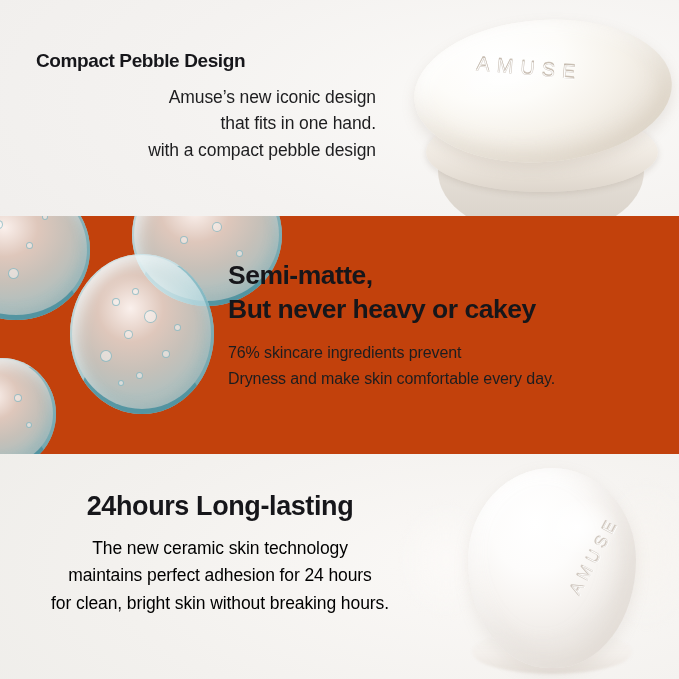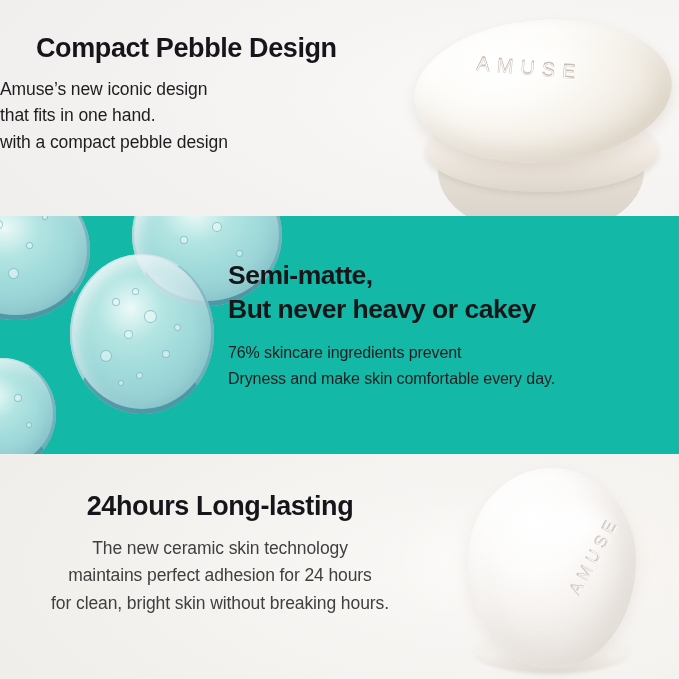--- a/index.html
+++ b/index.html
@@ -16,26 +16,26 @@
 
   
   #panel1{top:0;height:216px;background:#efeeed;}
   #panel1 .bg-wash{
     position:absolute;inset:0;
     background:
       radial-gradient(120% 150% at 78% 45%, #fbfaf8 0%, #f4f2f0 45%, #eeecea 100%);
   }
   .p1-text{position:absolute;left:0;top:34px;width:384px;}
   .p1-head{
-    font-size:27px;font-weight:700;color:#16161a;
+    font-size:19px;font-weight:700;color:#16161a;
     letter-spacing:-0.4px;line-height:1.1;
-    text-align:left;padding-left:36px;
+    text-align:left;padding-left:36px;margin-top:17px;
   }
   .p1-body{
-    margin-top:12px;padding-right:8px;
+    margin-top:12px;text-align:right;padding-right:8px;
     font-size:17.5px;color:#1d1d1f;line-height:1.52;letter-spacing:-0.1px;
   }
 
   
   .compact1{
     position:absolute;left:404px;top:8px;width:276px;height:215px;
   }
   .compact1 .base{
     position:absolute;left:34px;top:118px;width:206px;height:108px;
     border-radius:50% 50% 46% 46%/42% 42% 58% 58%;
@@ -70,21 +70,21 @@
     font-size:20px;letter-spacing:7px;font-weight:400;
     color:rgba(168,154,138,.0);
     text-shadow:
       0 1px 0 rgba(255,255,255,.95),
       0 -1px 0 rgba(176,162,146,.55);
     transform:rotate(9deg);
     -webkit-text-stroke:0.5px rgba(175,161,145,.55);
   }
 
   
-  #panel2{top:216px;height:238px;background:#14b8a6;}
+  #panel2{top:216px;height:238px;background:#c2410c;}
   .p2-text{position:absolute;left:228px;top:42px;width:440px;}
   .p2-head{
     font-size:26.5px;font-weight:700;color:#16161a;
     line-height:1.30;letter-spacing:-0.5px;
   }
   .p2-body{
     margin-top:13px;font-size:16px;color:#1d1d1f;
     line-height:1.62;letter-spacing:-0.1px;
   }
 
@@ -113,21 +113,21 @@
   #panel3 .bg-wash{
     position:absolute;inset:0;
     background:radial-gradient(110% 140% at 72% 50%, #fbf9f7 0%, #f3f1ee 50%, #ecebe7 100%);
   }
   .p3-text{position:absolute;left:0;top:38px;width:440px;text-align:center;}
   .p3-head{
     font-size:27px;font-weight:700;color:#16161a;
     letter-spacing:-0.4px;line-height:1.1;
   }
   .p3-body{
-    margin-top:13px;font-size:17.5px;color:#404040;
+    margin-top:13px;font-size:17.5px;color:#000000;
     line-height:1.58;letter-spacing:-0.1px;text-align:center;
   }
 
   .compact3{position:absolute;left:424px;top:0;width:255px;height:225px;}
   .compact3 .ghost{
     position:absolute;left:-26px;top:46px;width:96px;height:120px;
     border-radius:50%;
     background:radial-gradient(closest-side,#fbf9f7,rgba(245,242,238,0));
     filter:blur(5px);
   }

